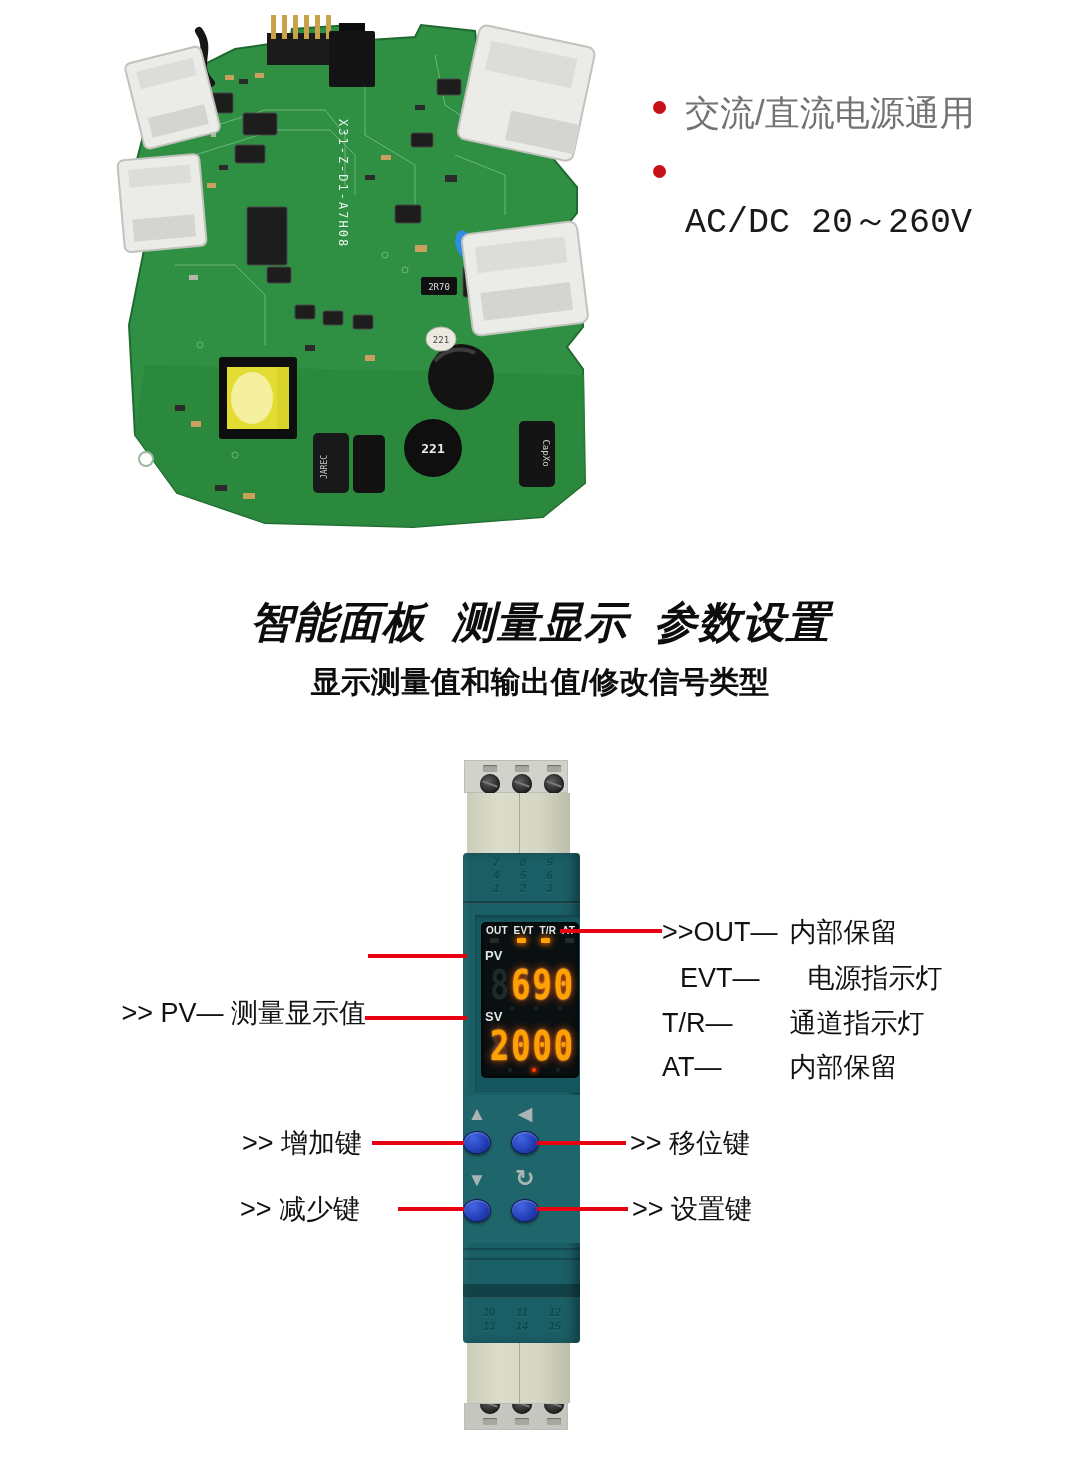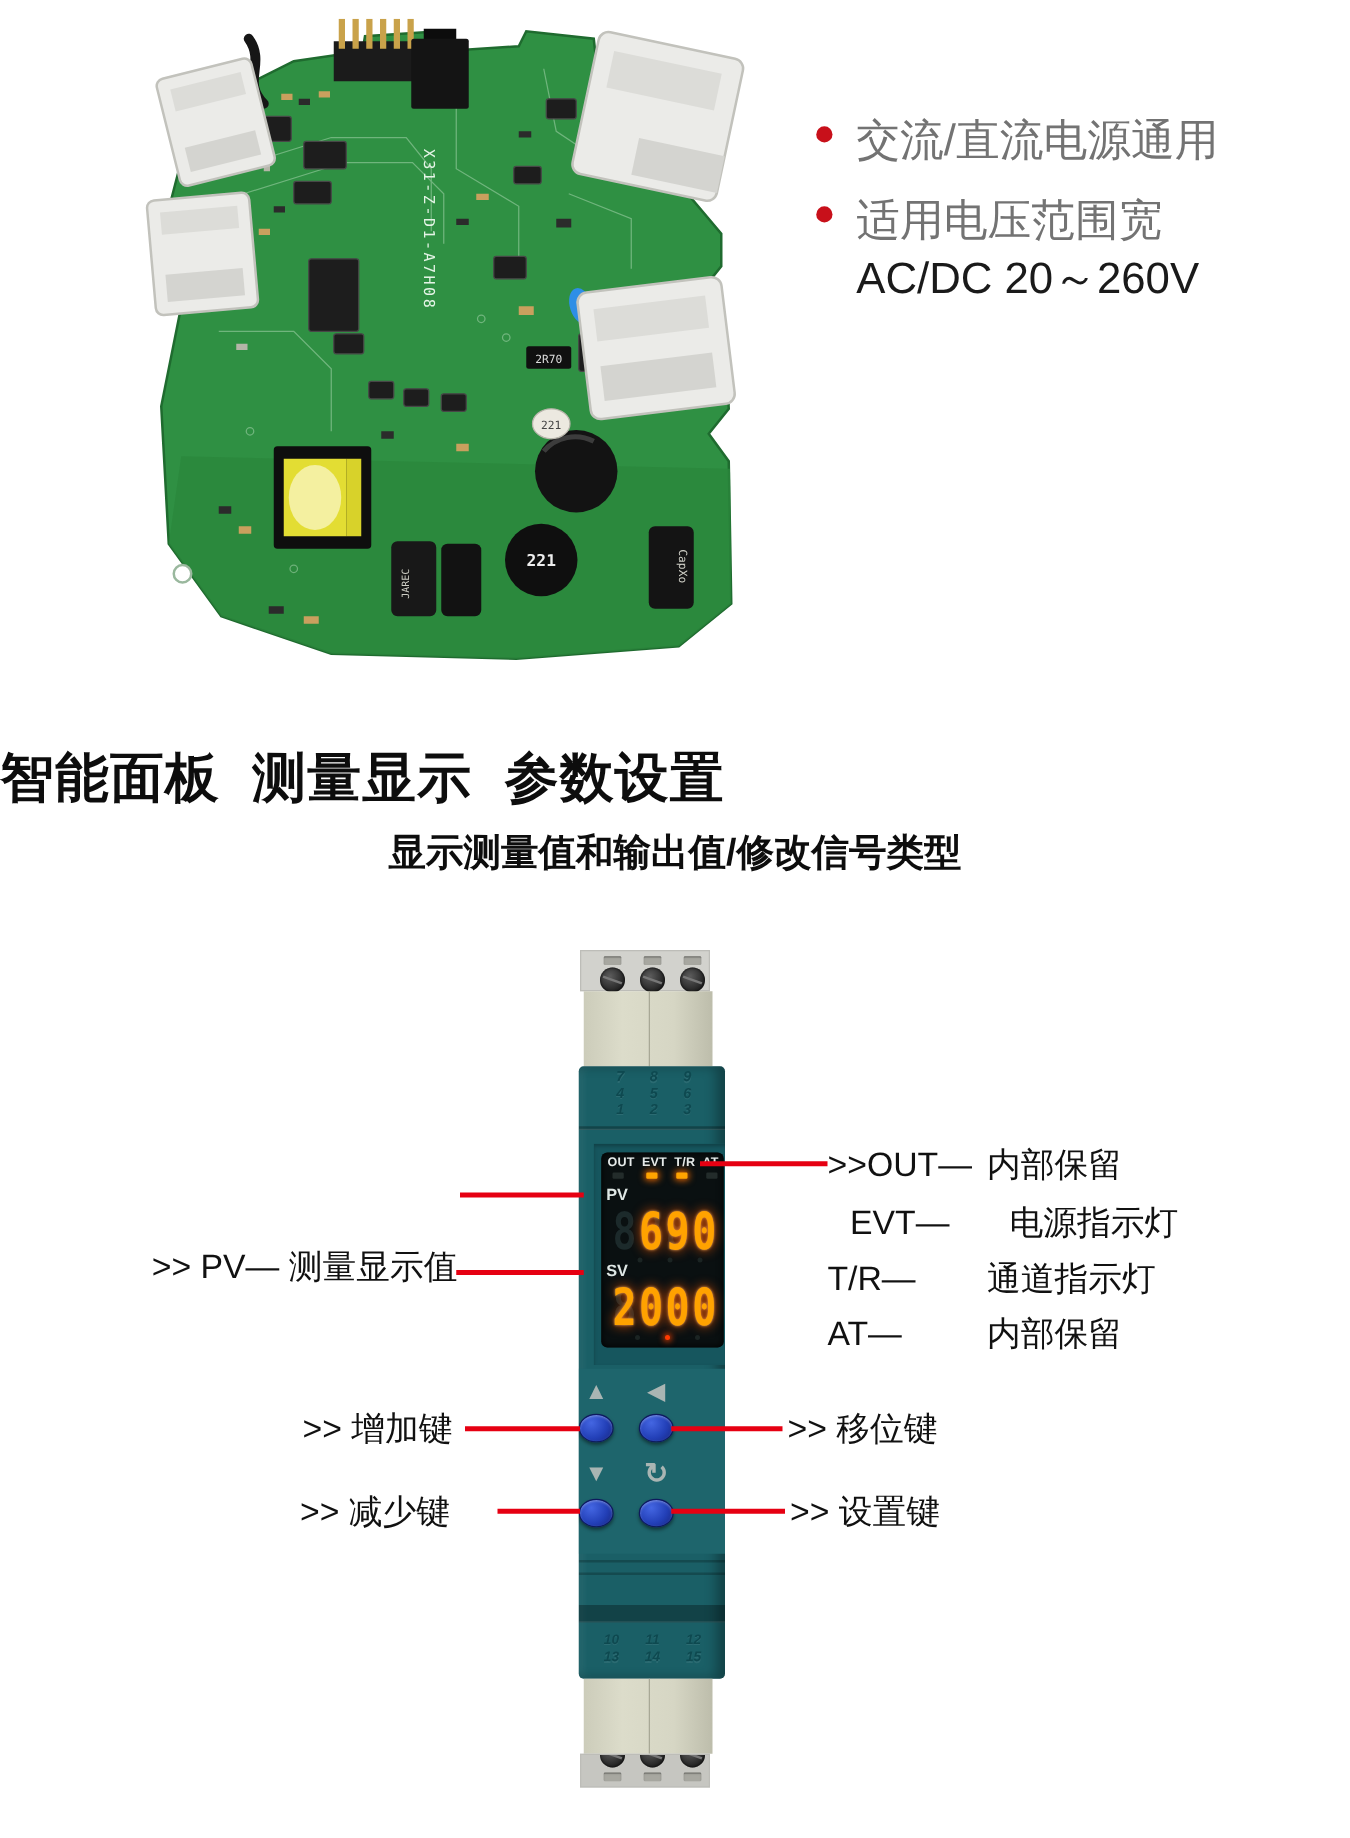--- a/index.html
+++ b/index.html
@@ -9,21 +9,21 @@
   #canvas{position:relative;width:1080px;height:1470px;background:#fff;overflow:hidden;}
   .abs{position:absolute;}
 
   
   .feat-item{position:absolute;display:flex;align-items:flex-start;}
   .dot{width:13px;height:13px;border-radius:50%;background:#c8101a;margin-top:11px;flex:0 0 auto;}
   .feat-text{font-size:35px;line-height:46px;color:#737373;margin-left:19px;font-weight:500;}
   .feat-text2{position:absolute;font-size:35px;line-height:46px;color:#1a1a1a;font-weight:500;}
 
   
-  .sec-title{position:absolute;left:0;width:1080px;font-size:43px;font-weight:700;color:#0d0d0d;white-space:pre;letter-spacing:1px;}
+  .sec-title{position:absolute;left:0;width:1080px;text-align:center;font-size:43px;font-weight:700;color:#0d0d0d;white-space:pre;letter-spacing:1px;font-style:italic;}
   .sec-sub{position:absolute;left:0;width:1080px;text-align:center;font-size:30px;font-weight:700;color:#0d0d0d;}
 
   
   .red-line{position:absolute;height:4px;background:var(--red);}
   .co{position:absolute;font-size:27px;line-height:34px;color:#111;white-space:nowrap;}
   .co.r{text-align:right;}
   .latin-box{display:inline-block;}
 
   
   .device{position:absolute;left:463px;top:760px;width:117px;height:670px;}
@@ -206,23 +206,22 @@
       <rect x="364" y="272" width="90" height="28" fill="#d4d4d0"></rect>
     </g>
   </svg>
 
   <div class="feat-item" style="left:653px;top:90px;">
     <span class="dot"></span>
     <span class="feat-text">交流/直流电源通用</span>
   </div>
   <div class="feat-item" style="left:653px;top:154px;">
     <span class="dot"></span>
-    <span class="feat-text">适用电压范围宽</span>
-  </div>
-  <div class="feat-text2" style="left:685px;top:200px;">AC/DC 20～260V</div>
+  </div>
+  <div class="feat-text2" style="left:685px;top:200px;font-family:Liberation Mono, monospace;">AC/DC 20～260V</div>
 
   <div class="sec-title" style="top:594px;">智能面板  测量显示  参数设置</div>
   <div class="sec-sub" style="top:662px;">显示测量值和输出值/修改信号类型</div>
 
   <div class="device">
 
     <div class="term" style="left:1px;top:0;width:104px;height:33px;">
       <div class="slot" style="left:18px;top:4px;"></div>
       <div class="slot" style="left:50px;top:4px;"></div>
       <div class="slot" style="left:82px;top:4px;"></div>

